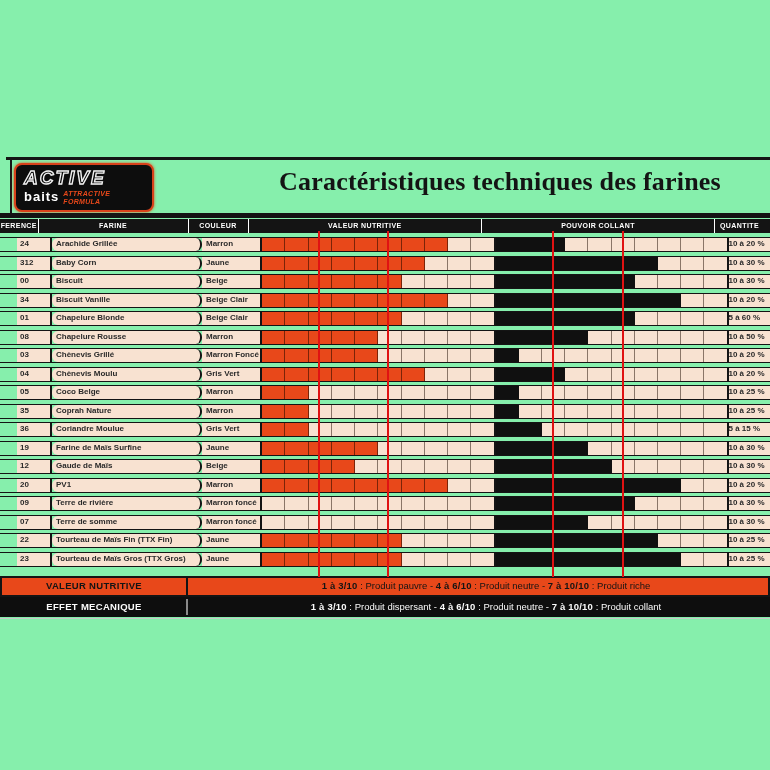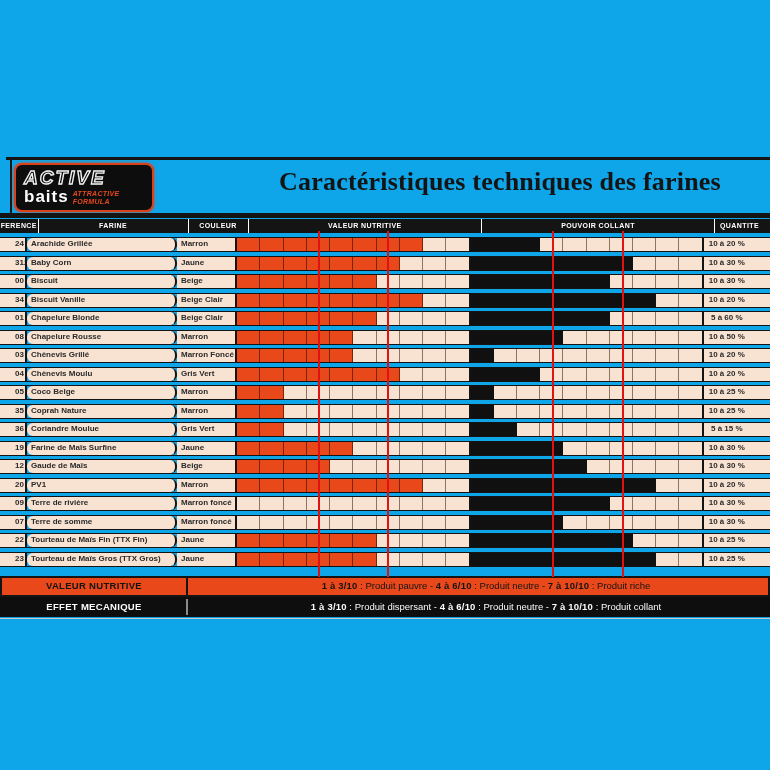--- a/index.html
+++ b/index.html
@@ -1,31 +1,31 @@
 <!DOCTYPE html>
 <html><head>
 <meta charset="utf-8">
 <style>
   * { margin:0; padding:0; box-sizing:border-box; }
   html,body { width:770px; height:770px; background:#fff; overflow:hidden;
               font-family:"Liberation Sans", sans-serif; }
-  .sheet { position:absolute; left:0; top:0; width:770px; height:770px; background:#0ea5e9; }
+  .sheet { position:absolute; left:0; top:0; width:770px; height:770px; background:#86efac; }
 
   .topline  { position:absolute; left:6px;  top:157px; width:764px; height:2.5px; background:#151515; }
   .leftline { position:absolute; left:10px; top:159px; width:2px;  height:56px;  background:#151515; }
 
   
   .logo { position:absolute; left:14px; top:163px; width:140px; height:49px;
           background:#0d0d0d; border:2px solid #d8411a; border-radius:8px;
           box-shadow:0 0 3px #e8481a; padding:2px 6px 2px 8px; overflow:hidden; }
   .logo-active { font-style:italic; font-weight:bold; font-size:19px; letter-spacing:2px;
                  color:#0d0d0d; -webkit-text-stroke:1.3px #f2f2f2;
                  text-shadow:0 0 1px #fff; line-height:21px; }
   .logo-row2 { display:flex; align-items:flex-end; gap:4px; }
-  .logo-baits { font-weight:bold; font-size:17px; color:#fff; line-height:18px; letter-spacing:1px; }
+  .logo-baits { font-weight:bold; font-size:13px; color:#fff; line-height:18px; letter-spacing:1px; }
   .logo-tag { font-style:italic; font-weight:bold; font-size:7px; color:#e8481a;
               line-height:7.5px; letter-spacing:.3px; padding-bottom:1px; }
 
   .title { position:absolute; left:230px; top:167px; width:540px; text-align:center;
            font-family:"Liberation Serif", serif; font-weight:bold; font-size:26px;
            color:#141414; letter-spacing:.2px; }
 
   .title-rule { position:absolute; left:0; top:213px; width:770px; height:4.5px; background:#141414; }
 
   
@@ -34,21 +34,21 @@
   .th { background:#141414; color:#fff; font-weight:bold; font-size:7px; letter-spacing:.4px;
         line-height:13.5px; text-align:center; border-right:1.5px solid #fff; overflow:hidden; }
   .th:last-child { border-right:none; }
   .th-ref { width:38.5px; } .th-farine { width:150px; } .th-couleur { width:60px; }
   .th-vn { width:233.5px; } .th-pc { width:233px; } .th-qty { flex:1; text-align:left; padding-left:5px; }
 
   .row { height:18.5px; padding-top:3.2px; }
   .band { height:15.3px; display:flex; border-top:1.3px solid #141414; border-bottom:1.3px solid #141414; }
   .cell { background:#f8e2d1; color:#2a2a2a; font-size:8px; font-weight:bold;
           line-height:12.7px; white-space:nowrap; overflow:hidden; }
-  .c-ref { width:27px; padding-left:15px; border-right:2.5px solid #141414; }
+  .c-ref { width:35px; padding-left:3px; border-right:2.5px solid #141414;margin-left:17px; }
   .c-farine { width:150px; padding-left:4px; border-right:2.5px solid #141414;border-radius:6px; }
   .c-couleur { width:60px; padding-left:4px; border-right:2.5px solid #141414; }
   .grid { display:flex; }
   .g-vn { width:233.5px; border-right:2.5px solid #141414; }
   .g-pc { width:233px; border-right:2px solid #141414; }
   .gcell { flex:1; background:#f8e2d1; border-right:1px solid #8a7668; }
   .gcell:last-child { border-right:none; }
   .gcell.f-orange { background:#e8481a; border-right:1px solid #7a2408; }
   .gcell.f-black  { background:#101010; border-right:1px solid #101010; }
   .c-qty { flex:1; text-align:center; padding-right:20px; }

